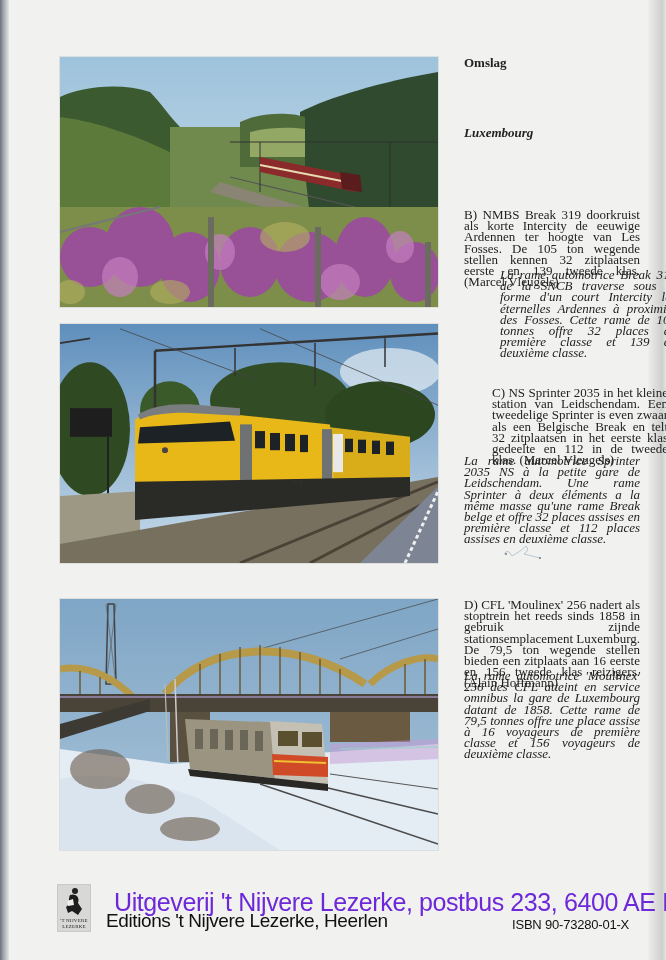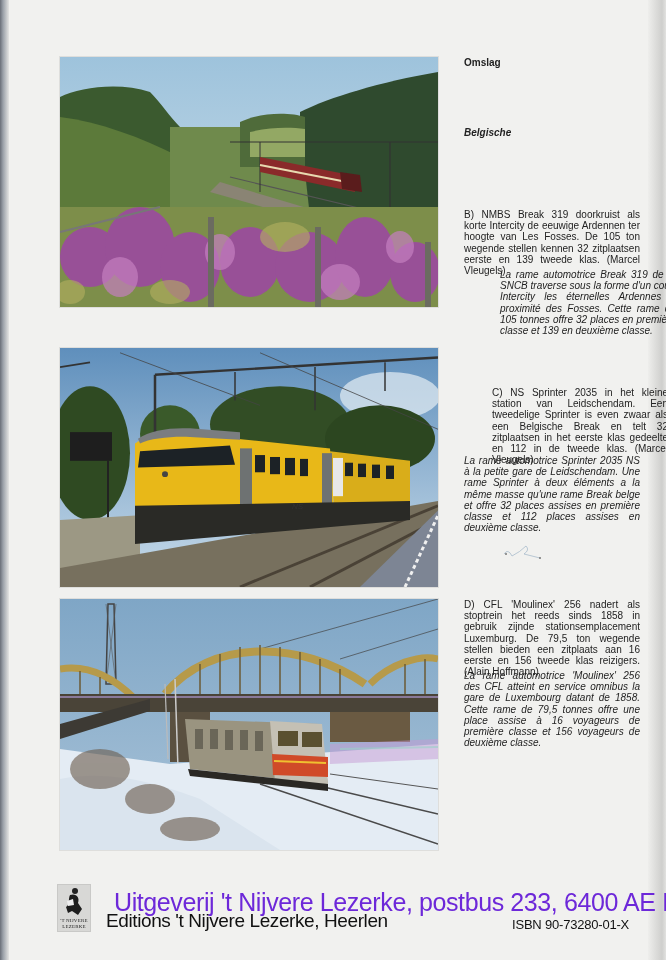--- a/index.html
+++ b/index.html
@@ -16,27 +16,28 @@
   .cover-edge-right {
     position: absolute; right: 0; top: 0; width: 18px; height: 960px;
     background: linear-gradient(90deg, #eeeeec 0, #dcdcda 8px, #cfcfcd 14px, #e2e2e0 18px);
   }
   .photo {
     position: absolute; left: 60px; width: 378px; overflow: hidden;
     box-shadow: 0 0 0 1px rgba(0,0,0,0.08);
   }
   .photo svg { display: block; width: 100%; height: 100%; }
   #photo-a { top: 57px; height: 250px; }
-  #photo-b { top: 348px; height: 239px; }
+  #photo-b { top: 324px; height: 239px; }
   #photo-c { top: 599px; height: 251px; }
 
   .caption {
     position: absolute; left: 464px; width: 176px;
-    font-size: 10px; line-height: 11.2px; color: #222;
+    font-size: 13px; line-height: 11.2px; color: #222;
     text-align: justify;
+    font-family: Liberation Serif, serif;
   }
   .caption .heading { font-weight: bold; display: block; }
   .caption .fr { font-style: italic; }
   .caption p { margin: 0; }
   #cap-omslag { top: 57px; }
   #cap-couverture { top: 127px; }
   #cap-b-nl { top: 209px; }
   #cap-b-fr { top: 269px; margin-left: 36px; }
   #cap-c-nl { top: 387px; margin-left: 28px; }
   #cap-c-fr { top: 455px; }
@@ -275,21 +276,21 @@
       <rect x="195" y="132" width="8" height="20"></rect>
     </g>
   </svg>
 </div>
 
 <div class="caption" id="cap-omslag">
   <span class="heading">Omslag</span>
 </div>
 
 <div class="caption" id="cap-couverture">
-  <span class="heading fr">Belgische</span>
+  <span class="heading fr">Luxembourg</span>
 </div>
 
 <div class="caption" id="cap-b-nl">
   <p>B) NMBS Break 319 doorkruist als korte Intercity de eeuwige Ardennen ter hoogte van Les Fosses. De 105 ton wegende stellen kennen 32 zitplaatsen eerste en 139 tweede klas. (Marcel Vleugels)</p>
 </div>
 <div class="caption" id="cap-b-fr">
   <p class="fr">La rame automotrice Break 319 de la SNCB traverse sous la forme d'un court Intercity les éternelles Ardennes à proximité des Fosses. Cette rame de 105 tonnes offre 32 places en première classe et 139 en deuxième classe.</p>
 </div>
 
 <div class="caption" id="cap-c-nl">

